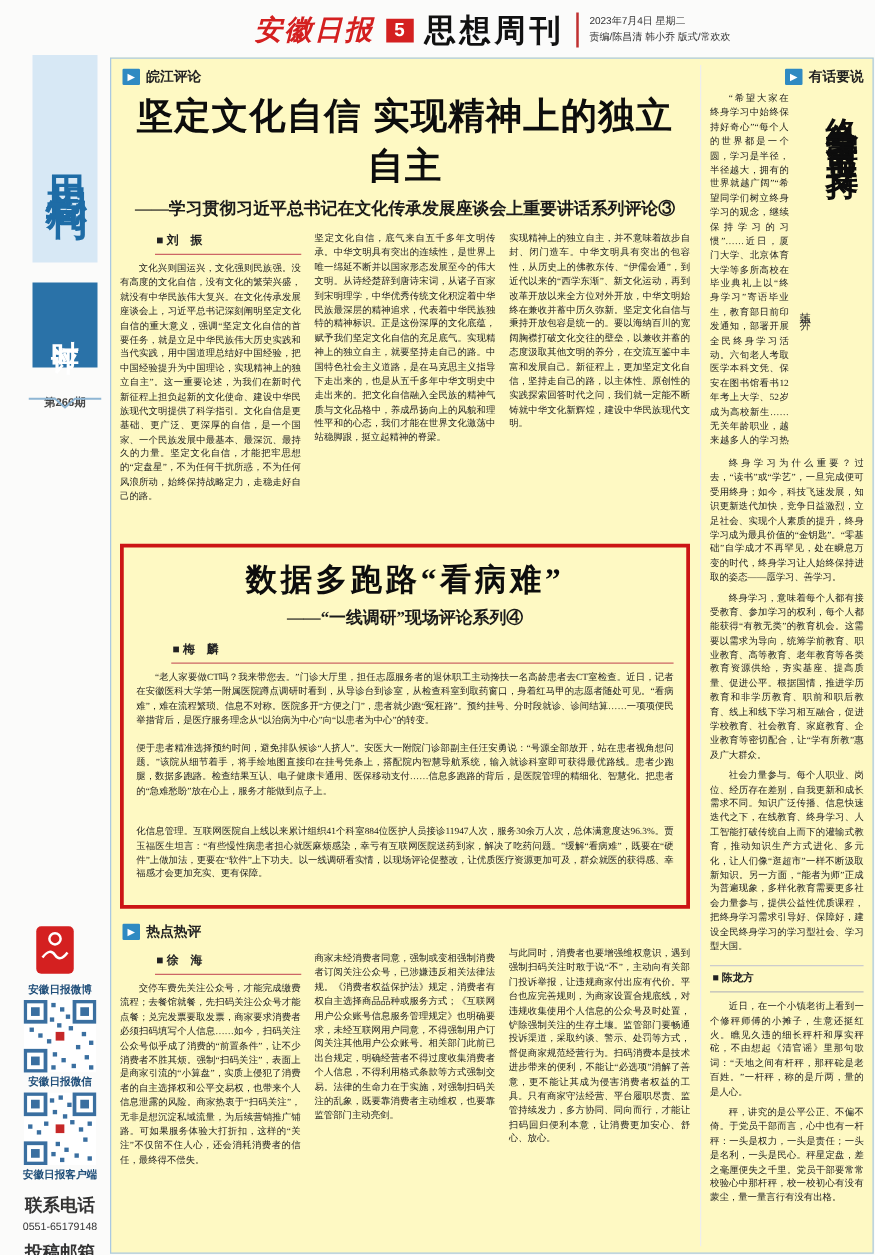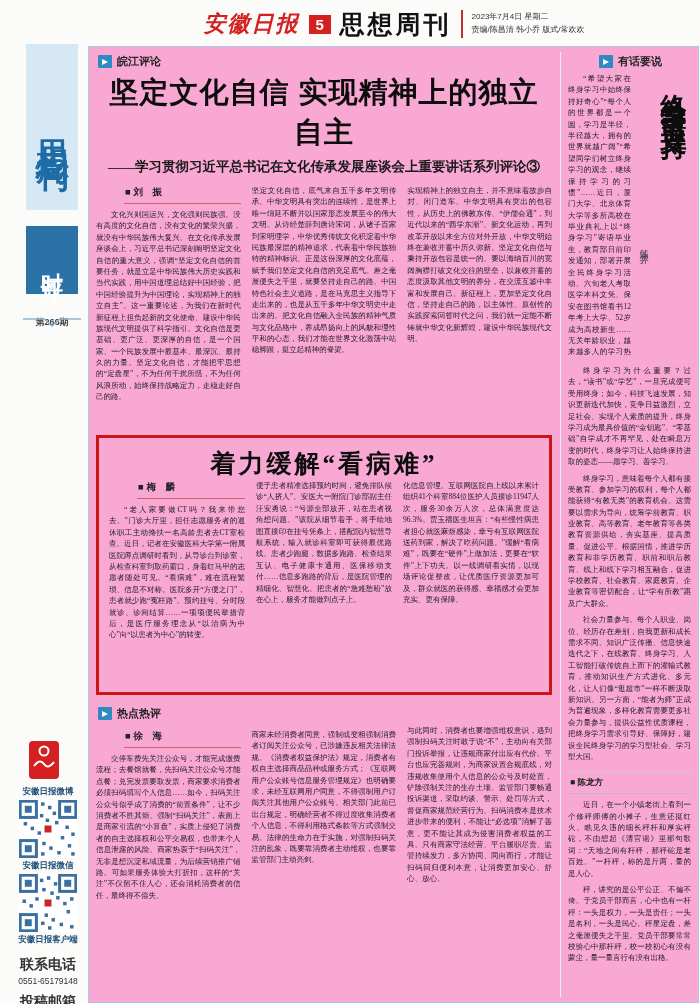--- a/index.html
+++ b/index.html
@@ -42,44 +42,44 @@
     font-size:22px;letter-spacing:2px;font-family:"Liberation Serif",serif;}
   .pagenum{background:#d42020;color:#fff;font-weight:bold;font-size:15px;
     width:22px;height:19px;display:inline-flex;align-items:center;justify-content:center;
     font-family:"Liberation Sans",sans-serif;}
   .section-name{font-size:25px;font-weight:bold;letter-spacing:3px;color:#111;}
   .hdr-divider{width:2px;height:28px;background:#c03030;}
   .hdr-dates{font-family:"Liberation Sans",sans-serif;font-size:8px;color:#333;line-height:1.6;}
   
   .content{
     position:absolute;left:88px;top:46px;width:611px;height:957px;
-    border:1px solid #aac9e2;background:#f9a8d4;box-sizing:border-box;
+    border:1px solid #aac9e2;background:#fef9c3;box-sizing:border-box;
     padding:5px 7px;display:flex;gap:8px;overflow:hidden;
   }
   .main-col{width:456px;flex:none;display:flex;flex-direction:column;}
   .right-col{flex:1;min-width:0;padding-left:7px;border-left:1px solid #eee;overflow:hidden;}
   
   .sec-label{display:flex;align-items:center;gap:5px;margin:2px 0 4px 2px;
     font-family:"Liberation Sans",sans-serif;font-size:11px;font-weight:bold;color:#222;}
-  .sec-label.center{justify-content:center;}
+  .sec-label.center{justify-content:flex-end;}
   .arrow-icon{width:14px;height:13px;background:#2f8ac2;position:relative;display:inline-block;border-radius:1px;}
   .arrow-icon::after{content:"";position:absolute;left:4px;top:3.5px;
     border-left:6px solid #fff;border-top:3px solid transparent;border-bottom:3px solid transparent;}
   
   h1{margin:4px 0 2px;text-align:center;font-size:29px;letter-spacing:1px;color:#0d0d0d;
     font-family:"Liberation Sans",sans-serif;font-weight:bold;}
   .sub{ text-align:center;font-size:13.5px;font-weight:bold;color:#1a1a1a;margin:5px 0 9px;}
   h2{margin:2px 0 0;text-align:center;font-size:25px;letter-spacing:3px;font-weight:bold;color:#0d0d0d;}
   h3{margin:6px 0 4px;text-align:center;font-size:21px;letter-spacing:1px;font-weight:bold;color:#0d0d0d;}
   h4{margin:8px 0 2px;text-align:center;font-size:16px;letter-spacing:2px;font-weight:bold;color:#0d0d0d;}
   
   .cols{display:flex;gap:11px;overflow:hidden;}
   .col{flex:1;min-width:0;}
   .h245{height:243px;}
-  .h205{height:203px;}
+  .h205{height:203px;flex-direction:column;}
   .body-text{font-size:7.5px;line-height:1.52;text-align:justify;color:#1c1c1c;}
   .indent{text-indent:2em;}
   .author{font-size:9.5px;font-weight:bold;color:#222;border-bottom:1px solid #cc6666;
     padding:1px 0 4px 1px;margin-bottom:5px;font-family:"Liberation Sans",sans-serif;margin-left:28px;}
   
   .redbox{border:3px solid #cc1515;padding:7px 10px 9px;margin:7px 0 6px;}
   
   .hotspot{flex:1;overflow:hidden;margin-top:3px;}
   .hot-grid{display:flex;gap:11px;height:300px;overflow:hidden;}
   .hot-left{width:300px;flex:none;display:flex;flex-direction:column;}
@@ -209,30 +209,31 @@
         <span>皖江评论</span>
       </div>
       <h1>坚定文化自信  实现精神上的独立自主</h1>
       <div class="sub">——学习贯彻习近平总书记在文化传承发展座谈会上重要讲话系列评论③</div>
       <div class="cols h245">
         <div class="col">
           <div class="author">■ 刘　振</div>
           <div class="body-text indent">文化兴则国运兴，文化强则民族强。没有高度的文化自信，没有文化的繁荣兴盛，就没有中华民族伟大复兴。在文化传承发展座谈会上，习近平总书记深刻阐明坚定文化自信的重大意义，强调“坚定文化自信的首要任务，就是立足中华民族伟大历史实践和当代实践，用中国道理总结好中国经验，把中国经验提升为中国理论，实现精神上的独立自主”。这一重要论述，为我们在新时代新征程上担负起新的文化使命、建设中华民族现代文明提供了科学指引。文化自信是更基础、更广泛、更深厚的自信，是一个国家、一个民族发展中最基本、最深沉、最持久的力量。坚定文化自信，才能把牢思想的“定盘星”，不为任何干扰所惑，不为任何风浪所动，始终保持战略定力，走稳走好自己的路。</div>
         </div>
         <div class="col">
-          <div class="body-text">坚定文化自信，底气来自五千多年文明传承。中华文明具有突出的连续性，是世界上唯一绵延不断并以国家形态发展至今的伟大文明。从诗经楚辞到唐诗宋词，从诸子百家到宋明理学，中华优秀传统文化积淀着中华民族最深层的精神追求，代表着中华民族独特的精神标识。正是这份深厚的文化底蕴，赋予我们坚定文化自信的充足底气。差之毫厘便失之千里，就要坚持走自己的路。中国特色社会主义道路，是在马克思主义指导下走出来的，也是从五千多年中华文明史中走出来的。把文化自信融入全民族的精神气质与文化品格中，养成昂扬向上的风貌和理性平和的心态，我们才能在世界文化激荡中站稳脚跟，挺立起精神的脊梁。</div>
+          <div class="body-text">坚定文化自信，底气来自五千多年文明传承。中华文明具有突出的连续性，是世界上唯一绵延不断并以国家形态发展至今的伟大文明。从诗经楚辞到唐诗宋词，从诸子百家到宋明理学，中华优秀传统文化积淀着中华民族最深层的精神追求，代表着中华民族独特的精神标识。正是这份深厚的文化底蕴，赋予我们坚定文化自信的充足底气。实现精神上的独立自主，就要坚持走自己的路。中国特色社会主义道路，是在马克思主义指导下走出来的，也是从五千多年中华文明史中走出来的。把文化自信融入全民族的精神气质与文化品格中，养成昂扬向上的风貌和理性平和的心态，我们才能在世界文化激荡中站稳脚跟，挺立起精神的脊梁。</div>
         </div>
         <div class="col">
           <div class="body-text">实现精神上的独立自主，并不意味着故步自封、闭门造车。中华文明具有突出的包容性，从历史上的佛教东传、“伊儒会通”，到近代以来的“西学东渐”、新文化运动，再到改革开放以来全方位对外开放，中华文明始终在兼收并蓄中历久弥新。坚定文化自信与秉持开放包容是统一的。要以海纳百川的宽阔胸襟打破文化交往的壁垒，以兼收并蓄的态度汲取其他文明的养分，在交流互鉴中丰富和发展自己。新征程上，更加坚定文化自信，坚持走自己的路，以主体性、原创性的实践探索回答时代之问，我们就一定能不断铸就中华文化新辉煌，建设中华民族现代文明。</div>
         </div>
       </div>
     </section>
 
     <section class="redbox">
-      <h2>着力缓解“看病难”</h2>
+      <h2>数据多跑路“看病难”</h2>
+      <div class="sub">——“一线调研”现场评论系列④</div>
       <div class="cols h205">
         <div class="col">
           <div class="author">■ 梅　麟</div>
           <div class="body-text indent">“老人家要做CT吗？我来带您去。”门诊大厅里，担任志愿服务者的退休职工主动搀扶一名高龄患者去CT室检查。近日，记者在安徽医科大学第一附属医院蹲点调研时看到，从导诊台到诊室，从检查科室到取药窗口，身着红马甲的志愿者随处可见。“看病难”，难在流程繁琐、信息不对称。医院多开“方便之门”，患者就少跑“冤枉路”。预约挂号、分时段就诊、诊间结算……一项项便民举措背后，是医疗服务理念从“以治病为中心”向“以患者为中心”的转变。</div>
         </div>
         <div class="col">
           <div class="body-text">便于患者精准选择预约时间，避免排队候诊“人挤人”。安医大一附院门诊部副主任汪安勇说：“号源全部放开，站在患者视角想问题。”该院从细节着手，将手绘地图直接印在挂号凭条上，搭配院内智慧导航系统，输入就诊科室即可获得最优路线。患者少跑腿，数据多跑路。检查结果互认、电子健康卡通用、医保移动支付……信息多跑路的背后，是医院管理的精细化、智慧化。把患者的“急难愁盼”放在心上，服务才能做到点子上。</div>
         </div>
         <div class="col">
           <div class="body-text">化信息管理。互联网医院自上线以来累计组织41个科室884位医护人员接诊11947人次，服务30余万人次，总体满意度达96.3%。贾玉福医生坦言：“有些慢性病患者担心就医麻烦感染，幸亏有互联网医院送药到家，解决了吃药问题。”缓解“看病难”，既要在“硬件”上做加法，更要在“软件”上下功夫。以一线调研看实情，以现场评论促整改，让优质医疗资源更加可及，群众就医的获得感、幸福感才会更加充实、更有保障。</div>

